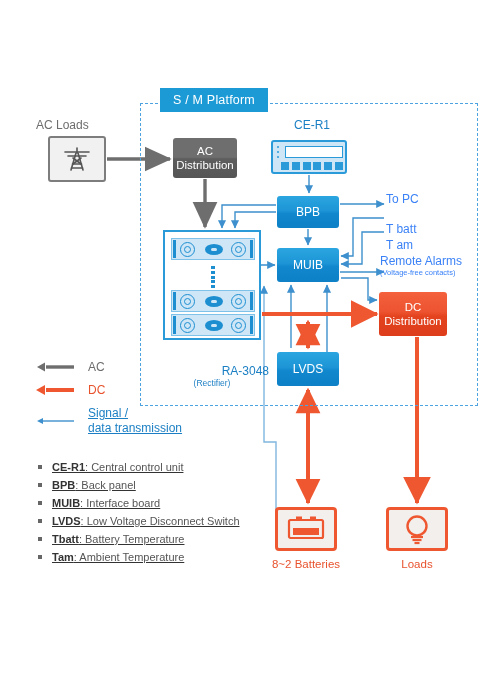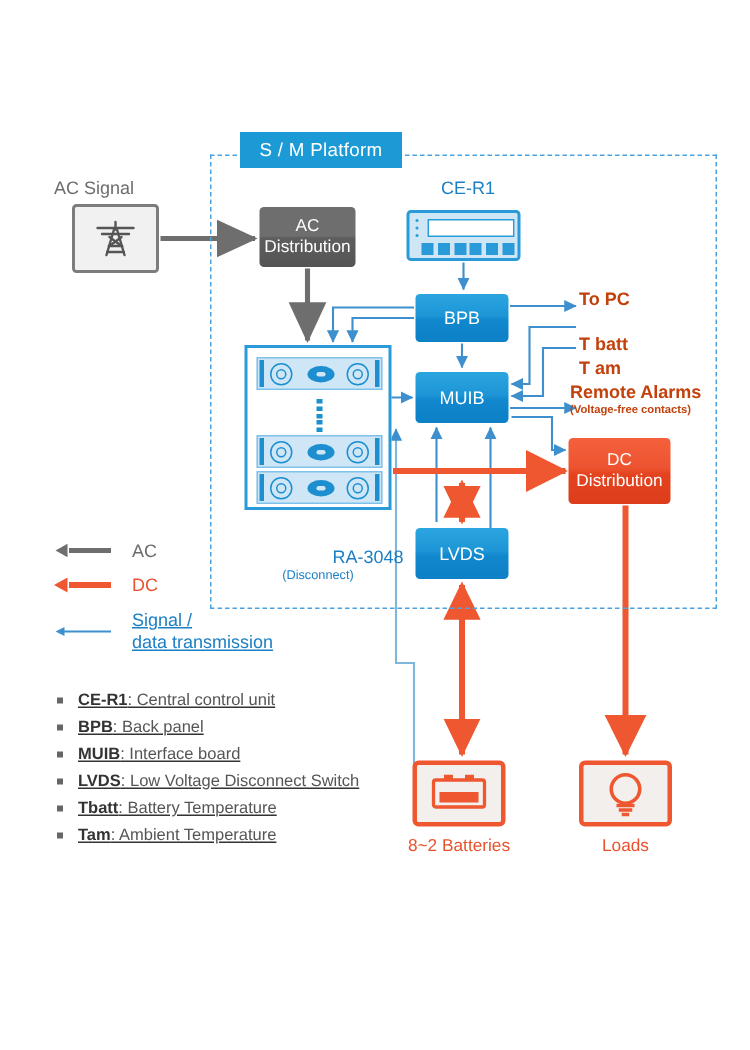--- a/index.html
+++ b/index.html
@@ -87,21 +87,21 @@
   .knob{position:absolute;left:33px;top:5px;width:18px;height:11px;
         background:#1d8fd1;border-radius:50%;}
   .knob:after{content:"";position:absolute;left:6px;top:4px;width:6px;height:3px;background:#cfe6f7;border-radius:2px;}
   #rect-dots{position:absolute;left:46px;top:34px;width:4px;height:22px;
              display:flex;flex-direction:column;justify-content:space-between;}
   #rect-dots i{display:block;width:4px;height:3px;background:#1d8fd1;}
   #rect-label{left:155px;top:364px;width:114px;text-align:right;font-size:12px;color:#1b7fc4;}
   #rect-sublabel{left:155px;top:378px;width:114px;text-align:center;font-size:8.5px;color:#1b7fc4;}
 
   
-  .siglabel{font-size:12px;color:#c2410c;font-weight:bold;}
+  .siglabel{font-size:12px;color:#3b82f6;}
   #lbl-topc{left:386px;top:192px;}
   #lbl-tbatt{left:386px;top:222px;}
   #lbl-tam{left:386px;top:238px;}
   #lbl-alarms{left:380px;top:254px;}
   #lbl-alarms .sub{font-size:7.5px;display:block;line-height:9px;}
 
   
   .devbox{
     background:#f2efec;border:3px solid #ee5730;border-radius:4px;
     box-sizing:border-box;position:absolute;
@@ -182,21 +182,21 @@
     <line x1="308" y1="322" x2="308" y2="348" stroke="#ee5730" stroke-width="4" marker-end="url(#ar2)" marker-start="url(#ar2s)"></line>
 
     <line x1="308" y1="390" x2="308" y2="503" stroke="#ee5730" stroke-width="4" marker-end="url(#ar2)" marker-start="url(#ar2s)"></line>
 
     <line x1="417" y1="337" x2="417" y2="503" stroke="#ee5730" stroke-width="4" marker-end="url(#ar)"></line>
   </svg>
 
   <div class="abs" id="platform-border"></div>
   <div class="abs" id="platform-tab">S / M Platform</div>
 
-  <div class="abs" id="ac-supply-label">AC Signal</div>
+  <div class="abs" id="ac-supply-label">AC Loads</div>
   <div class="abs gbox" id="ac-supply-box">
     <svg width="30" height="30" viewBox="0 0 30 30">
       <g stroke="#555" stroke-width="1.6" fill="none" stroke-linecap="round">
         <line x1="3" y1="8" x2="27" y2="8"></line>
         <line x1="6" y1="12" x2="24" y2="12"></line>
         <line x1="15" y1="4" x2="15" y2="9"></line>
         <line x1="9" y1="26" x2="14" y2="9"></line>
         <line x1="21" y1="26" x2="16" y2="9"></line>
         <line x1="10.5" y1="20" x2="19.5" y2="20"></line>
         <line x1="11" y1="14" x2="19" y2="20"></line>
@@ -253,21 +253,21 @@
     </div>
     <div class="rmod" style="top:82px;">
       <span class="bar l"></span>
         <span class="fan f1"></span>
         <span class="knob"></span>
         <span class="fan f2"></span>
         <span class="bar r"></span>
     </div>
   </div>
   <div class="abs" id="rect-label">RA-3048</div>
-  <div class="abs" id="rect-sublabel">(Disconnect)</div>
+  <div class="abs" id="rect-sublabel">(Rectifier)</div>
 
   <div class="abs gbox bluebox" id="bpb-box">
     <span>BPB</span>
   </div>
   <div class="abs gbox bluebox" id="muib-box">
     <span>MUIB</span>
   </div>
   <div class="abs gbox bluebox" id="lvds-box">
     <span>LVDS</span>
   </div>

